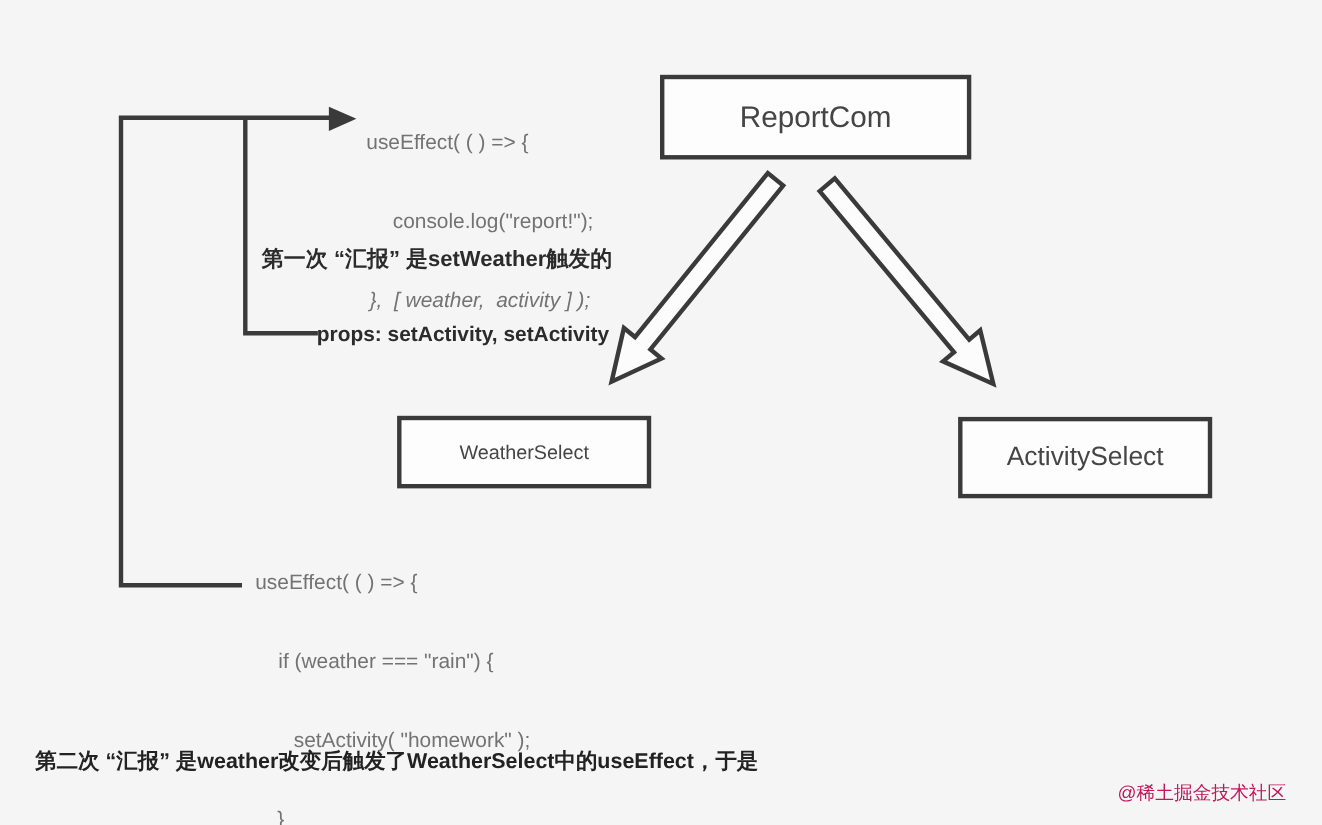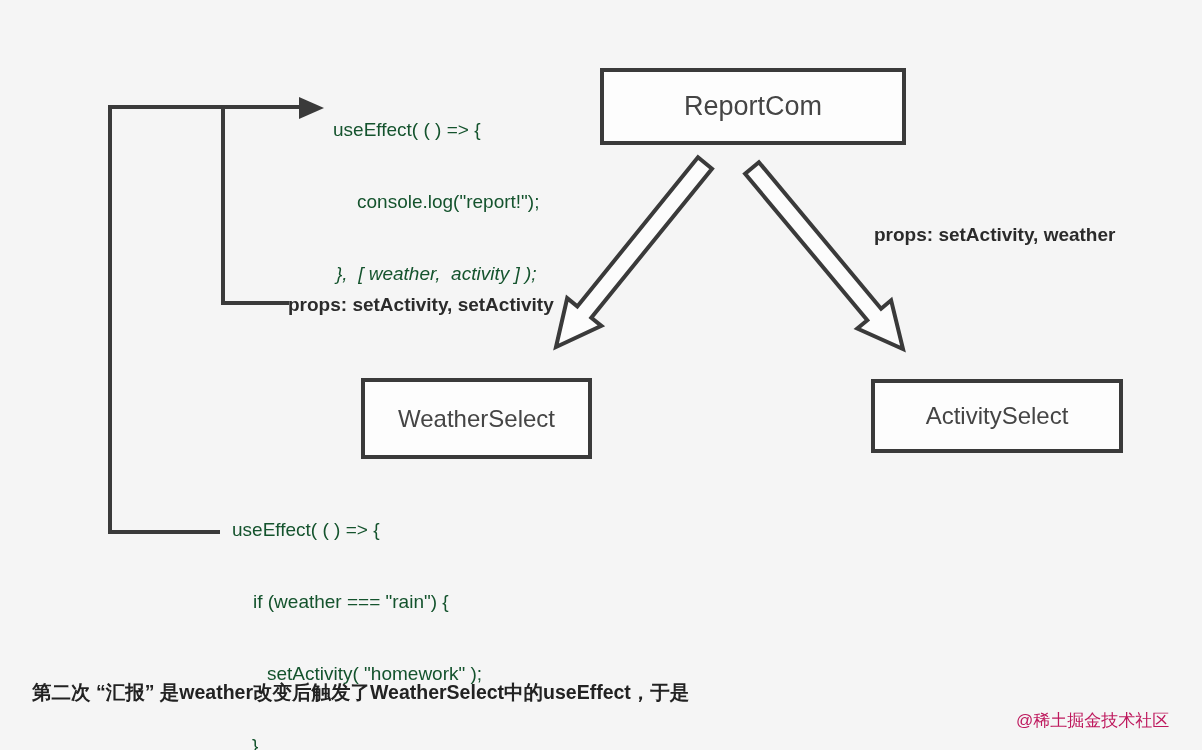--- a/index.html
+++ b/index.html
@@ -6,25 +6,25 @@
   .canvas{
     position:relative;width:1202px;height:750px;background:#f5f5f5;
     font-family:"Liberation Sans",sans-serif;overflow:hidden;
   }
   .layer{position:absolute;left:0;top:0;width:1202px;height:750px;}
   .box{
     position:absolute;box-sizing:border-box;border:4px solid #3a3a3a;
     background:#fdfdfd;display:flex;align-items:center;justify-content:center;
     color:#454545;
   }
-  .box-report{left:600px;top:68px;width:306px;height:77px;font-size:27px;}
-  .box-weather{left:361px;top:378px;width:231px;height:81px;font-size:24px;}
-  .box-activity{left:871px;top:379px;width:252px;height:74px;font-size:24px;}
+  .box-report{left:600px;top:68px;width:283px;height:77px;font-size:27px;}
+  .box-weather{left:361px;top:378px;width:231px;height:66px;font-size:18px;}
+  .box-activity{left:871px;top:379px;width:231px;height:74px;font-size:24px;}
   .code{
-    position:absolute;font-size:19px;line-height:24px;color:#14532d;
+    position:absolute;font-size:19px;line-height:24px;color:#737373;
     white-space:pre;
   }
   .code-report{left:333px;top:70px;}
   .code-weather{left:232px;top:470px;}
   .ml24{margin-left:24px;}
   .ml3{margin-left:3px;font-style:italic;}
   .ml21{margin-left:21px;}
   .ml35{margin-left:35px;}
   .ml20{margin-left:20px;}
   .lbl{position:absolute;font-weight:bold;color:#2b2b2b;white-space:nowrap;}
@@ -71,22 +71,22 @@
   </div>
 
   <div class="code code-weather">
     <div class="cl">useEffect( ( ) =&gt; {</div>
     <div class="cl ml21">if (weather === "rain") {</div>
     <div class="cl ml35">setActivity( "homework" );</div>
     <div class="cl ml20">}</div>
     
   </div>
 
+  <div class="lbl lbl-first">第一次 “汇报” 是setWeather触发的</div>
   <div class="lbl lbl-props-left">props: setActivity, setActivity</div>
-  <div class="lbl lbl-props-right">props: setActivity, weather</div>
 
   <div class="para">
     <div>第二次 “汇报” 是weather改变后触发了WeatherSelect中的useEffect，于是</div>
     
     
   </div>
 
   <div class="watermark">@稀土掘金技术社区</div>
 
 </div>

